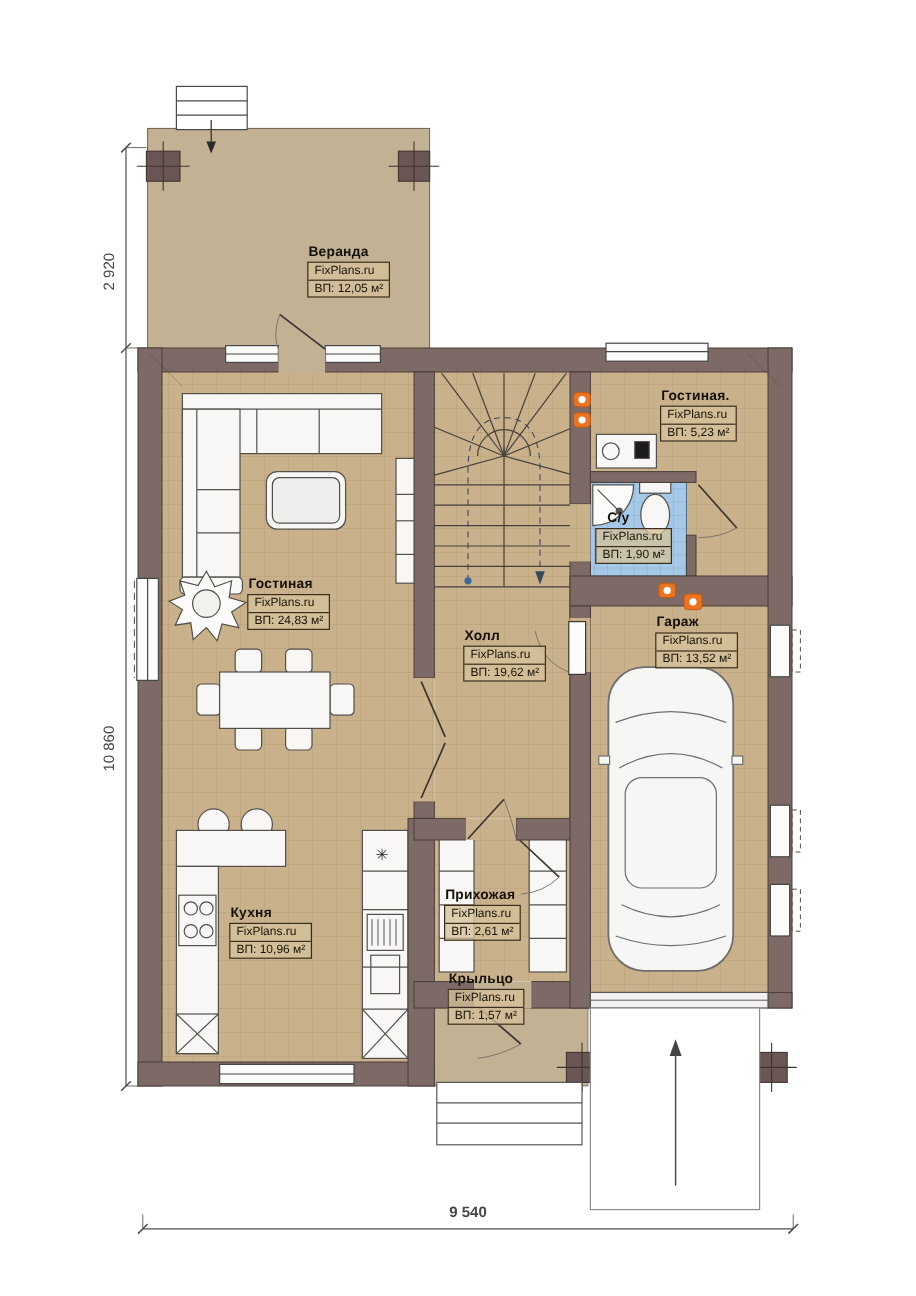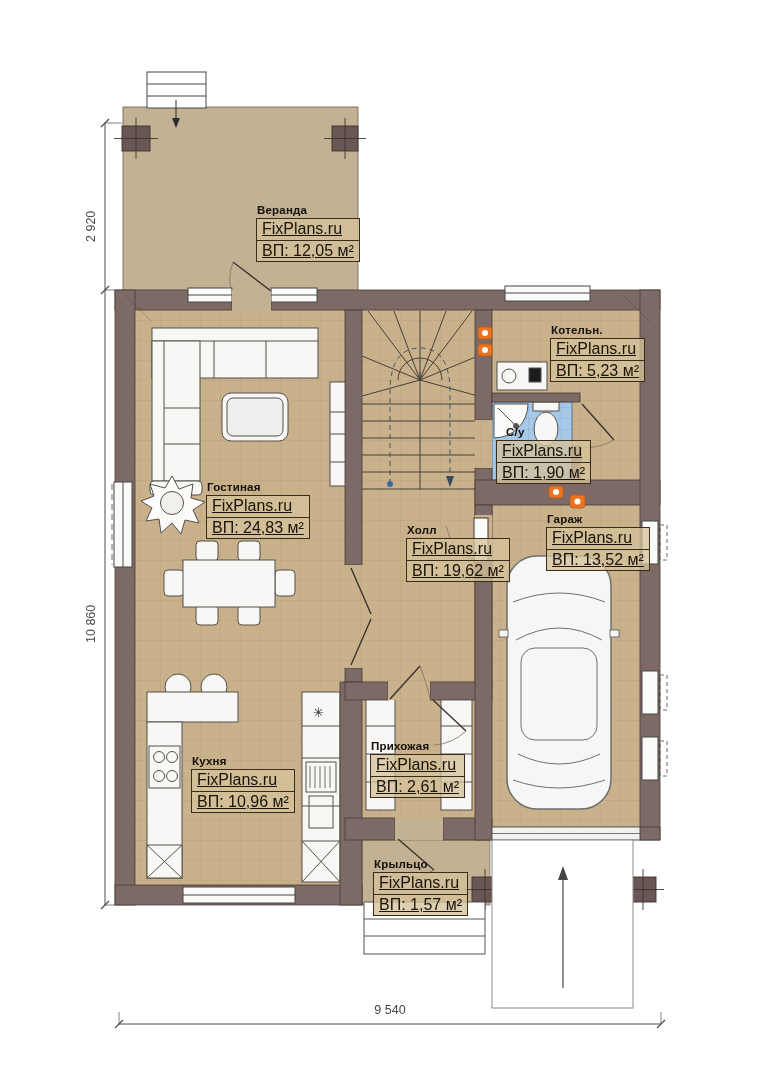--- a/index.html
+++ b/index.html
@@ -3,26 +3,26 @@
 <meta charset="utf-8">
 <style>
   html,body{margin:0;padding:0;background:#ffffff;}
   .plan-wrap{position:relative;width:763px;height:1080px;background:#ffffff;overflow:hidden;
              font-family:"Liberation Sans",sans-serif;}
   .plan-svg{position:absolute;left:0;top:0;}
   .room-label{position:absolute;z-index:6;color:#15100a;}
   .room-name{font-weight:bold;font-size:11.5px;letter-spacing:.2px;margin:0 0 2px 1px;white-space:nowrap;}
   .room-name.indent{margin-left:10px;}
   .room-box{display:inline-block;border:1.5px solid #392c1a;background:rgba(213,193,155,.78);
-            font-size:16px;white-space:nowrap;color:#191308;text-decoration:underline;}
+            font-size:10px;white-space:nowrap;color:#191308;}
   .room-box .row{padding:1px 5px 1.5px 5px;}
   .room-box .row + .row{border-top:1.5px solid #392c1a;}
   .dim{position:absolute;z-index:6;font-size:12.5px;color:#474747;white-space:nowrap;}
   .dim.vertical{writing-mode:vertical-rl;transform:rotate(180deg);}
-  .dim.horizontal{text-align:center;}
+  .dim.horizontal{text-align:center;font-weight:bold;}
 </style>
 </head>
 <body>
 
 <div class="plan-wrap">
 
 <svg class="plan-svg" width="763" height="1080" viewBox="0 0 763 1080">
   <defs>
     <pattern id="tileTan" width="20" height="20" patternUnits="userSpaceOnUse">
       <rect width="20" height="20" fill="#c9b18b"></rect>
@@ -365,30 +365,30 @@
 </div>
 
 <div class="room-label" style="left:206px;top:481px;">
   <div class="room-name">Гостиная</div>
   <div class="room-box">
     <div class="row">FixPlans.ru</div>
     <div class="row">ВП: 24,83 м²</div>
   </div>
 </div>
 
-<div class="room-label" style="left:390px;top:524px;padding-left:16px;">
+<div class="room-label" style="left:370px;top:524px;padding-left:16px;">
   <div class="room-name">Холл</div>
   <div class="room-box">
     <div class="row">FixPlans.ru</div>
     <div class="row">ВП: 19,62 м²</div>
   </div>
 </div>
 
 <div class="room-label" style="left:550px;top:324px;">
-  <div class="room-name">Котельн.</div>
+  <div class="room-name">Гостиная.</div>
   <div class="room-box">
     <div class="row">FixPlans.ru</div>
     <div class="row">ВП: 5,23 м²</div>
   </div>
 </div>
 
 <div class="room-label" style="left:496px;top:426px;">
   <div class="room-name indent">С/у</div>
   <div class="room-box">
     <div class="row">FixPlans.ru</div>
@@ -413,21 +413,21 @@
 </div>
 
 <div class="room-label" style="left:370px;top:740px;">
   <div class="room-name">Прихожая</div>
   <div class="room-box">
     <div class="row">FixPlans.ru</div>
     <div class="row">ВП: 2,61 м²</div>
   </div>
 </div>
 
-<div class="room-label" style="left:373px;top:858px;">
+<div class="room-label" style="left:373px;top:810px;">
   <div class="room-name">Крыльцо</div>
   <div class="room-box">
     <div class="row">FixPlans.ru</div>
     <div class="row">ВП: 1,57 м²</div>
   </div>
 </div>
 
 <div class="dim vertical" style="left:84px;top:172px;height:70px;">2 920</div>
 <div class="dim vertical" style="left:84px;top:555px;height:88px;">10 860</div>
 <div class="dim horizontal" style="left:355px;top:1003px;width:70px;">9 540</div>

